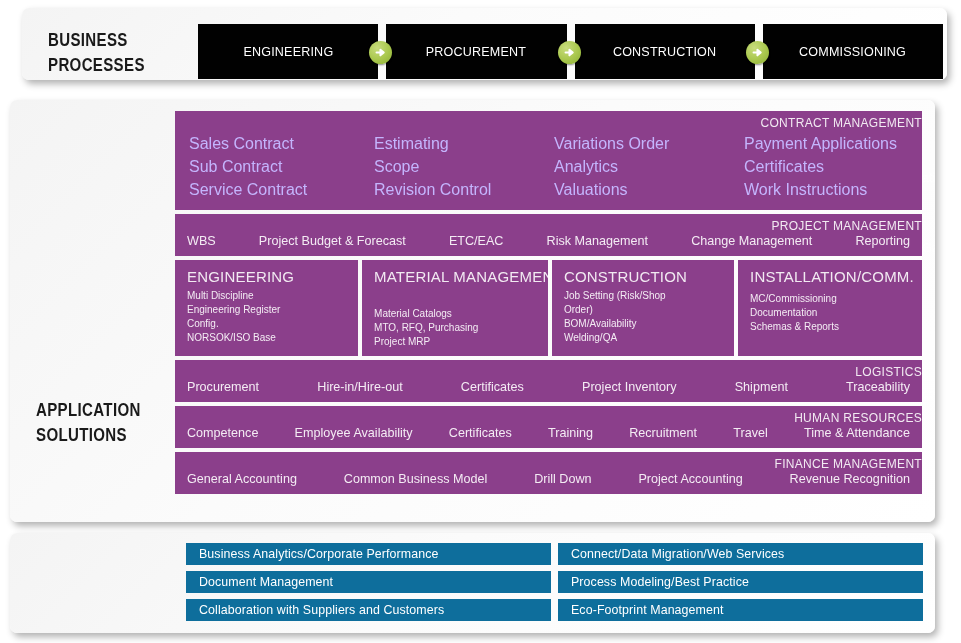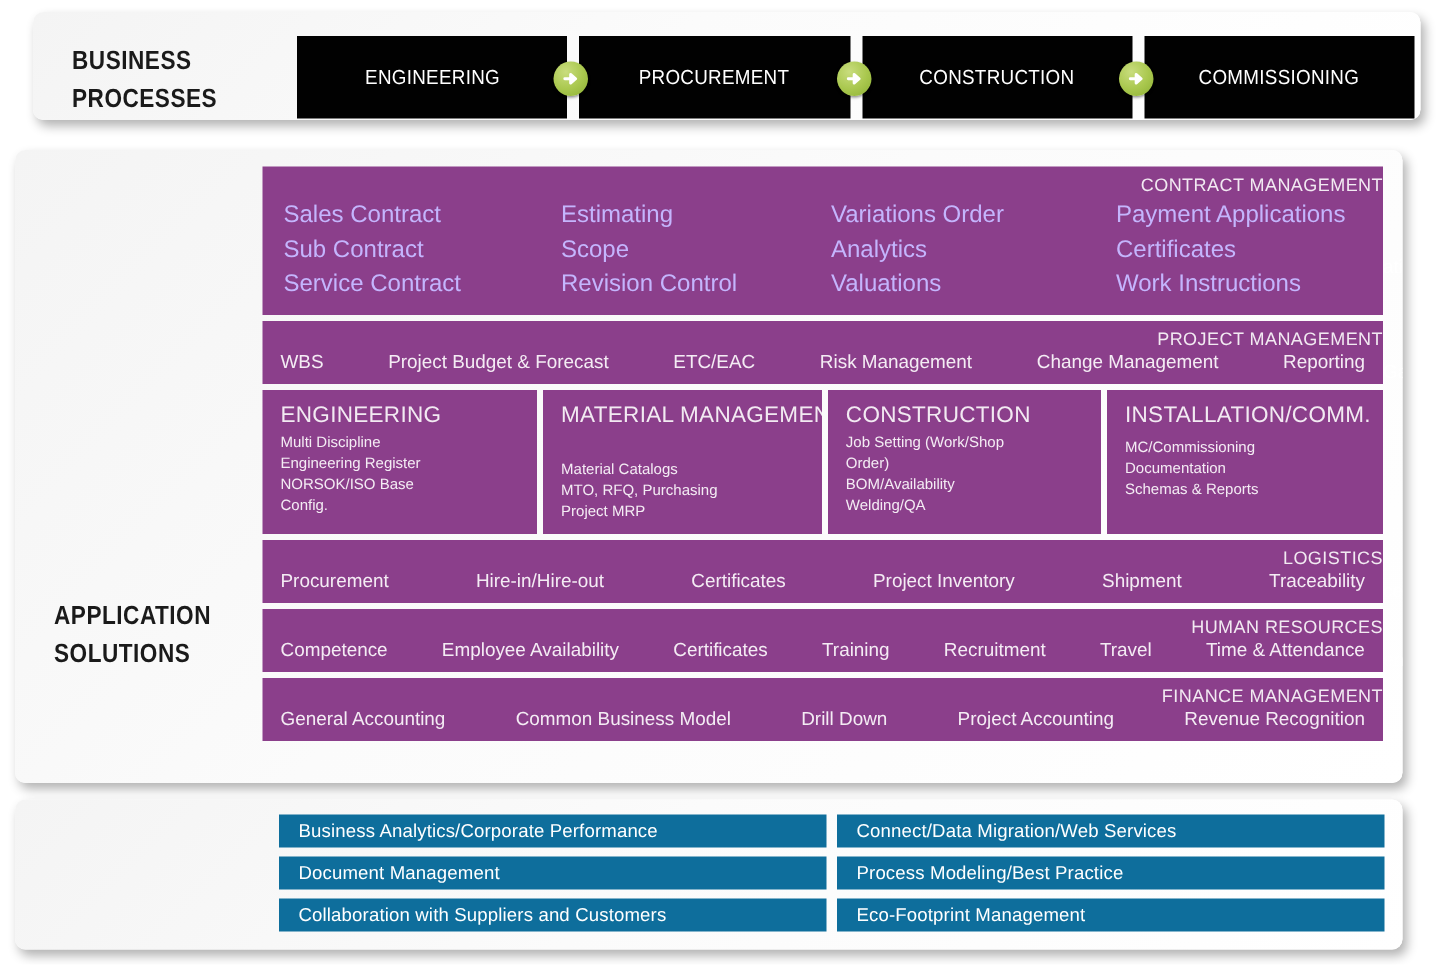--- a/index.html
+++ b/index.html
@@ -287,37 +287,37 @@
       </div>
       <div class="overflow-tail" style="top:27px;">Ga</div>
     </div>
 
     <div class="quad">
       <div class="qcol c1">
         <div class="qtitle">ENGINEERING</div>
         <div class="qitems">
           <div>Multi Discipline</div>
           <div>Engineering  Register</div>
+          <div>Config.</div>
           <div>NORSOK/ISO Base</div>
-          <div>Config.</div>
 
         </div>
       </div>
       <div class="qcol c2">
         <div class="qtitle">MATERIAL  MANAGEMENT</div>
         <div class="qitems" style="margin-top:22px;">
           <div>Material Catalogs</div>
           <div>MTO, RFQ, Purchasing</div>
           <div>Project MRP</div>
         </div>
       </div>
       <div class="qcol c3">
         <div class="qtitle">CONSTRUCTION</div>
         <div class="qitems">
-          <div>Job Setting (Work/Shop</div>
+          <div>Job Setting (Risk/Shop</div>
           <div>Order)</div>
           <div>BOM/Availability</div>
           <div>Welding/QA</div>
         </div>
       </div>
       <div class="qcol c4">
         <div class="qtitle">INSTALLATION/COMM.</div>
         <div class="qitems" style="margin-top:7px;">
           <div>MC/Commissioning</div>
           <div>Documentation</div>

